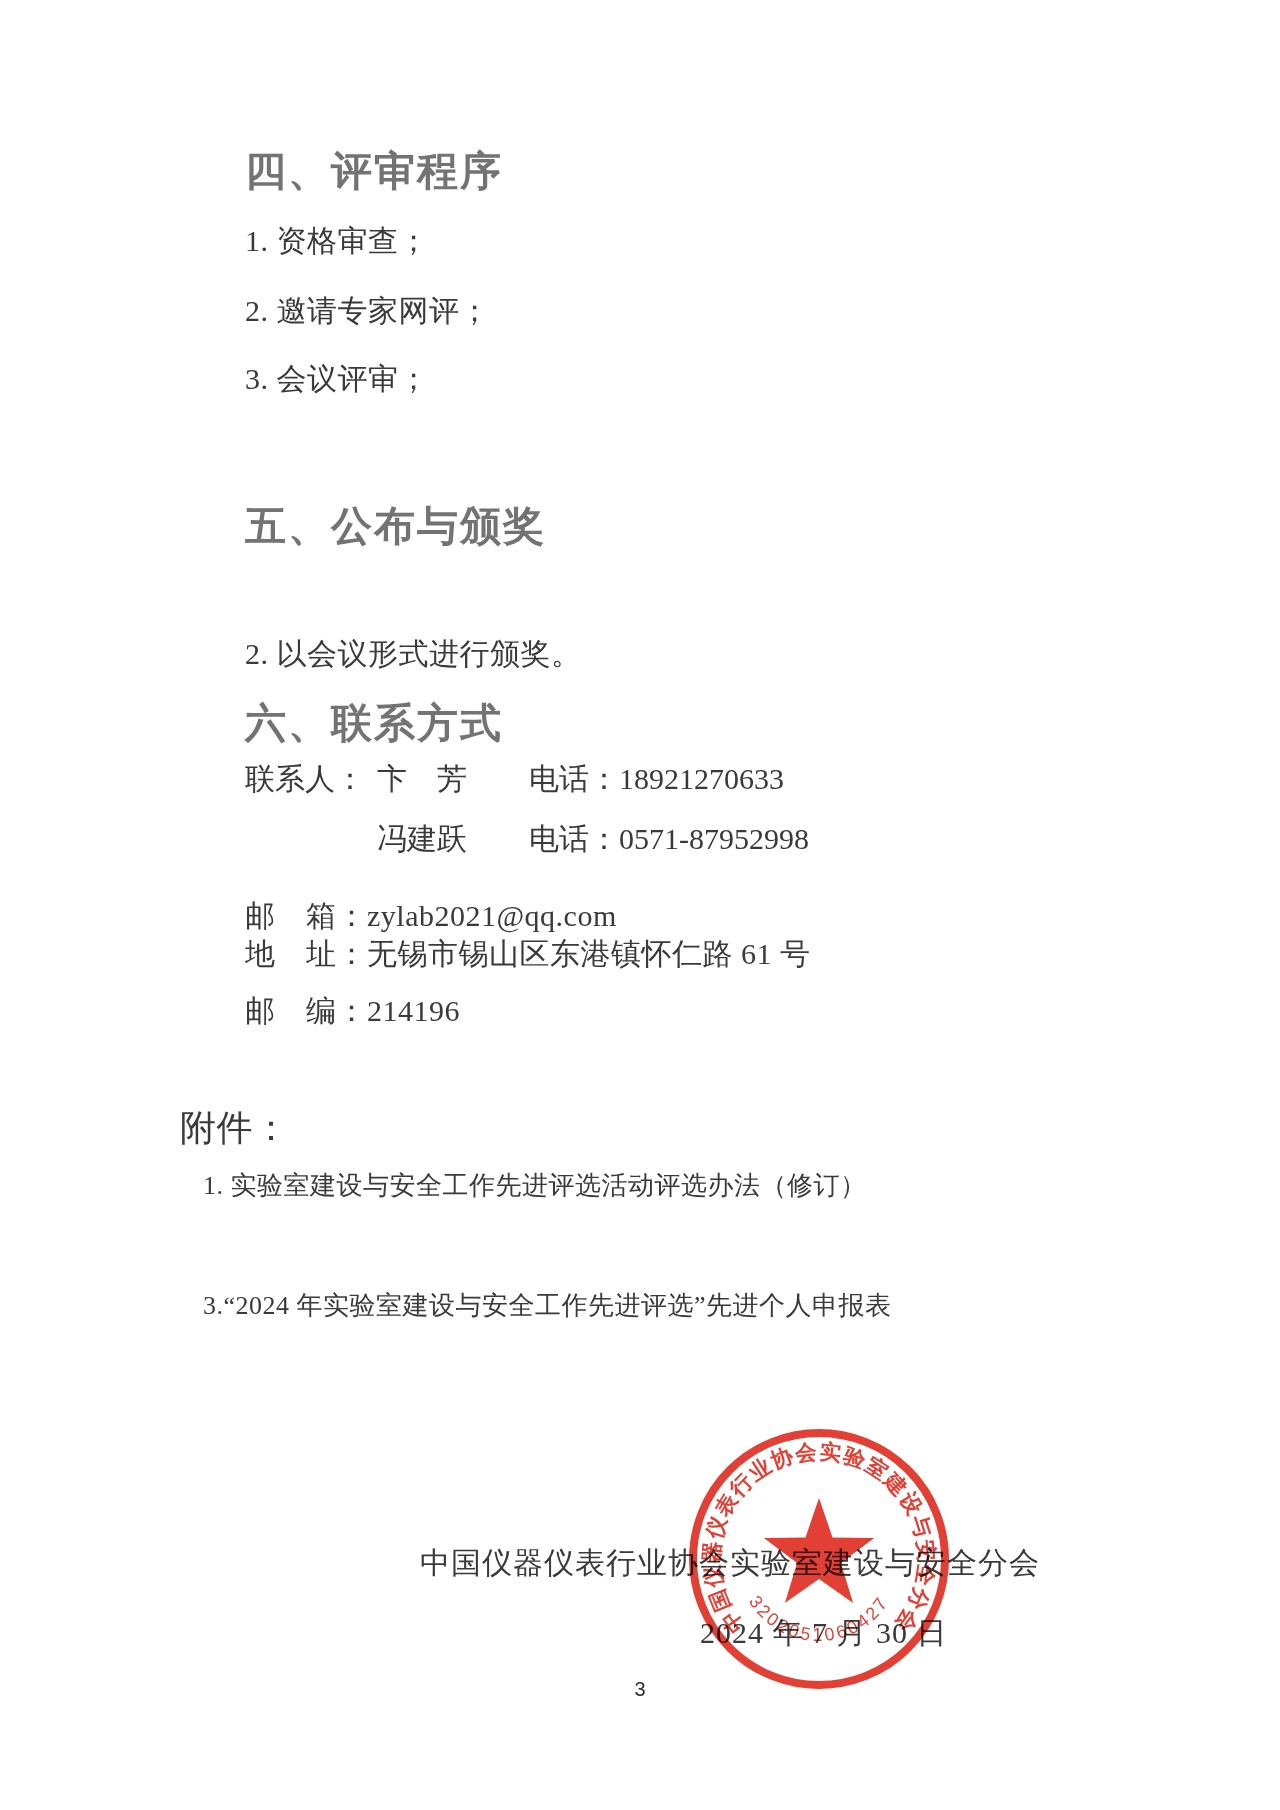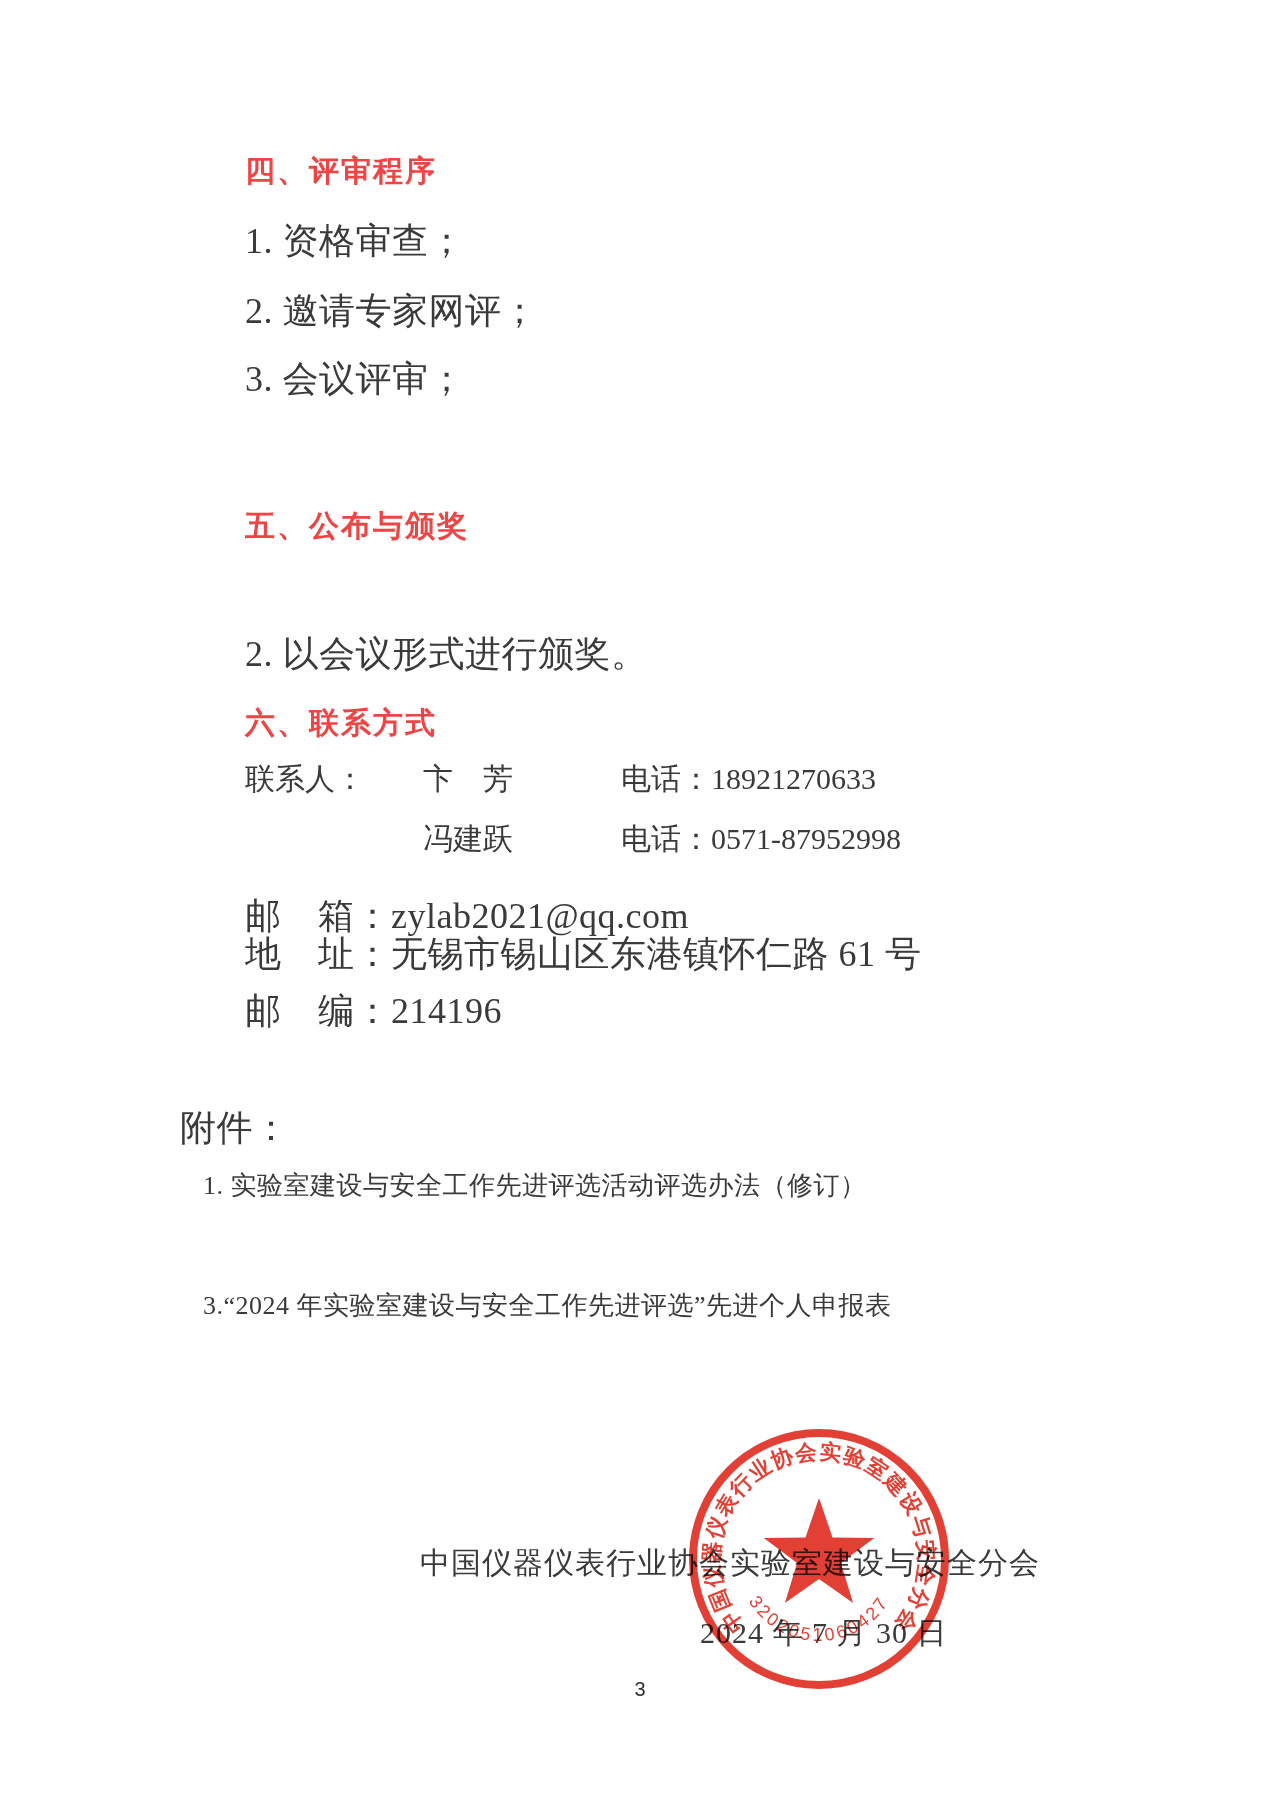--- a/index.html
+++ b/index.html
@@ -8,39 +8,38 @@
     width:1280px; height:1810px;
     margin:0 auto;
     background:#ffffff;
     font-family:"Liberation Serif","DejaVu Serif",serif;
     color:#3a3a3a;
     overflow:hidden;
   }
   .ln {
     position:absolute;
     left:245px;
-    font-size:36px;
+    font-size:30px;
     line-height:36px;
     white-space:nowrap;
     letter-spacing:0.5px;
   }
   .heading {
     font-weight:bold;
-    color:#ef4444;
-    font-size:30px;
+    color:#737373;
+    font-size:41px;
     letter-spacing:2px;
   }
   .crow {
     position:absolute;
     left:245px;
     display:flex;
     font-size:30px;
     line-height:36px;
     white-space:nowrap;
-    gap:46px;
   }
   .cc1 { width:132px; }
   .cc2 { width:152px; }
   .attach {
     left:180px;
     font-size:36px;
     line-height:32px;
   }
   .attach-item {
     left:203px;

